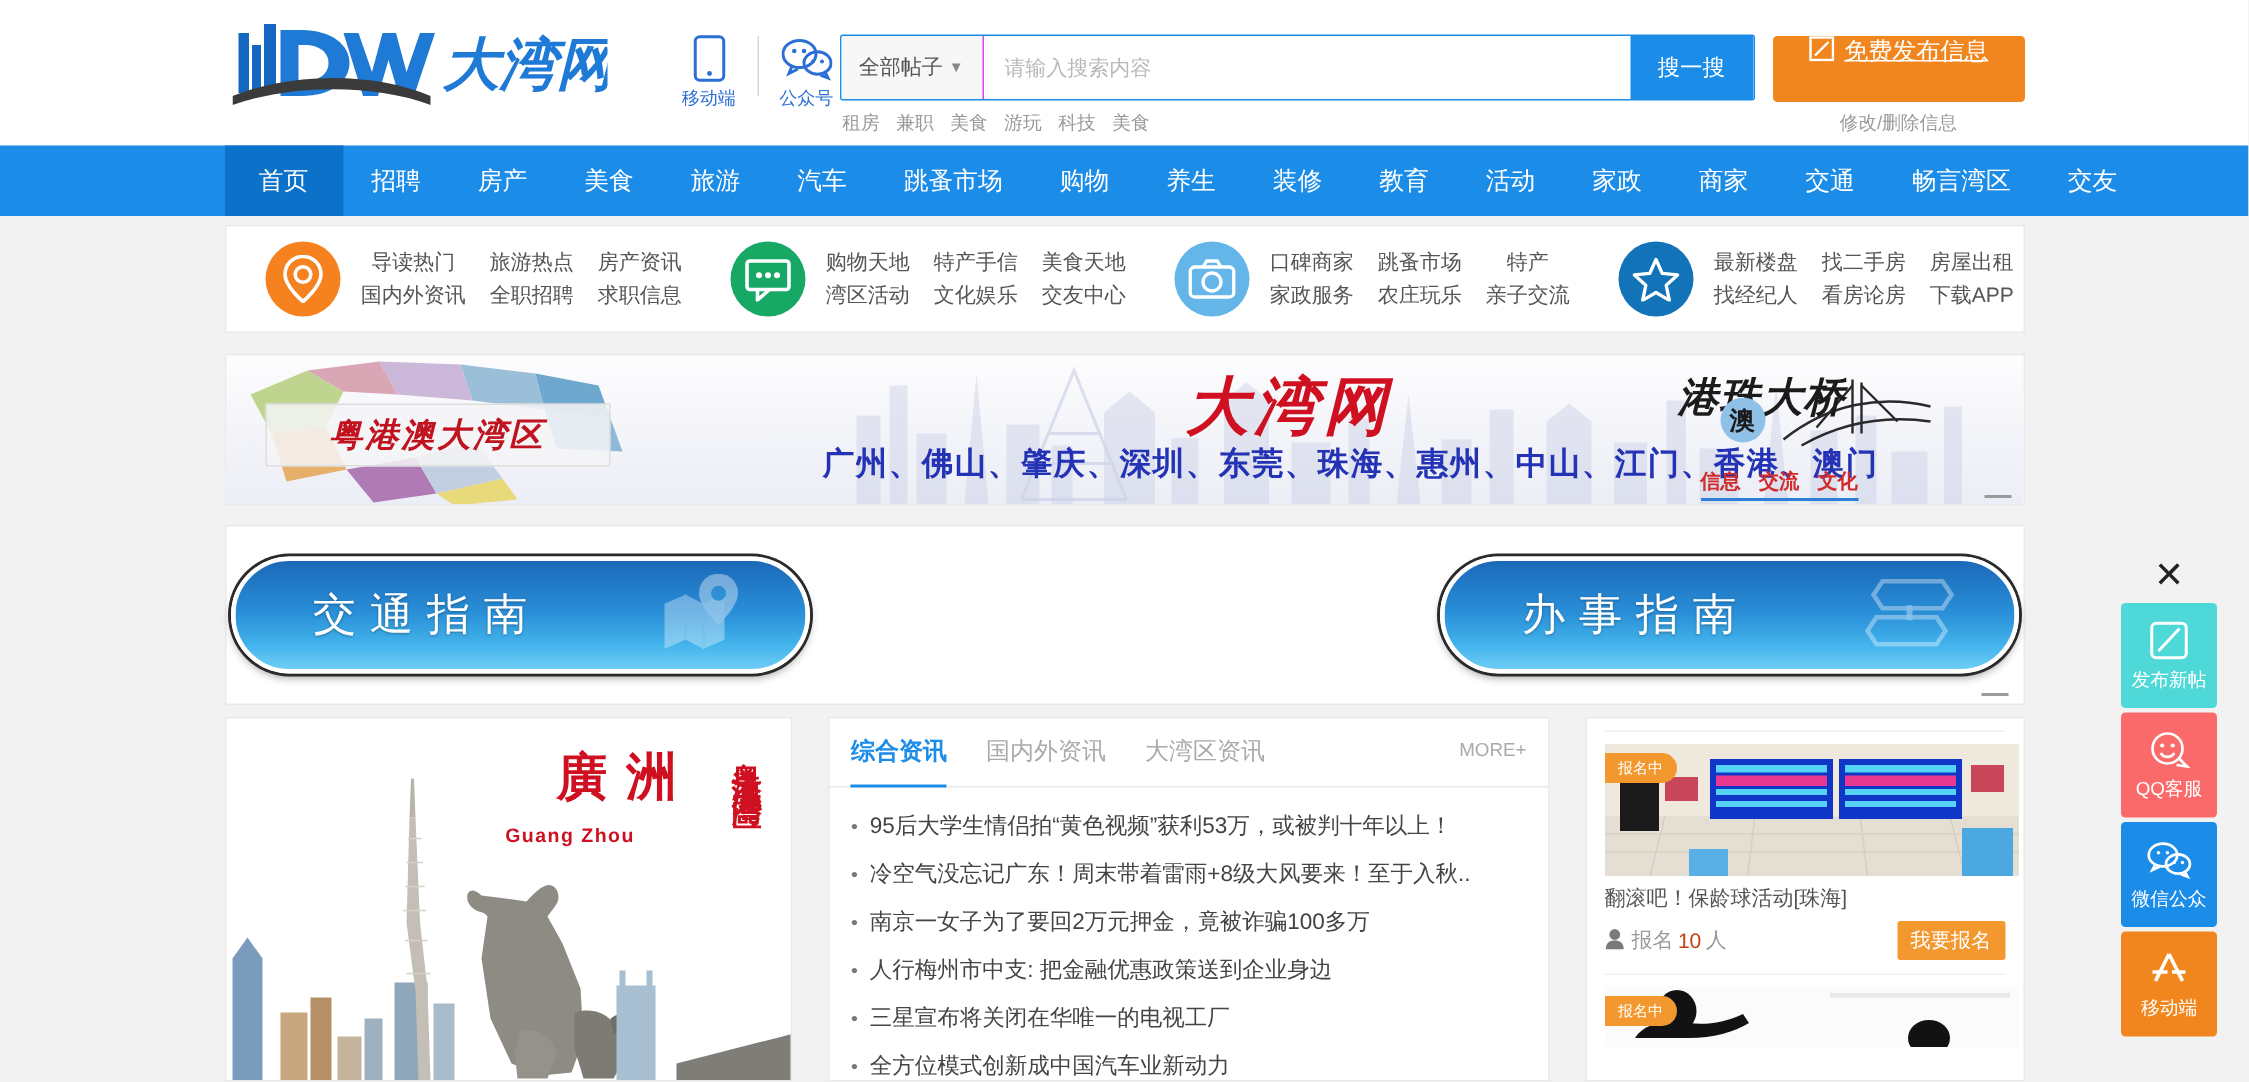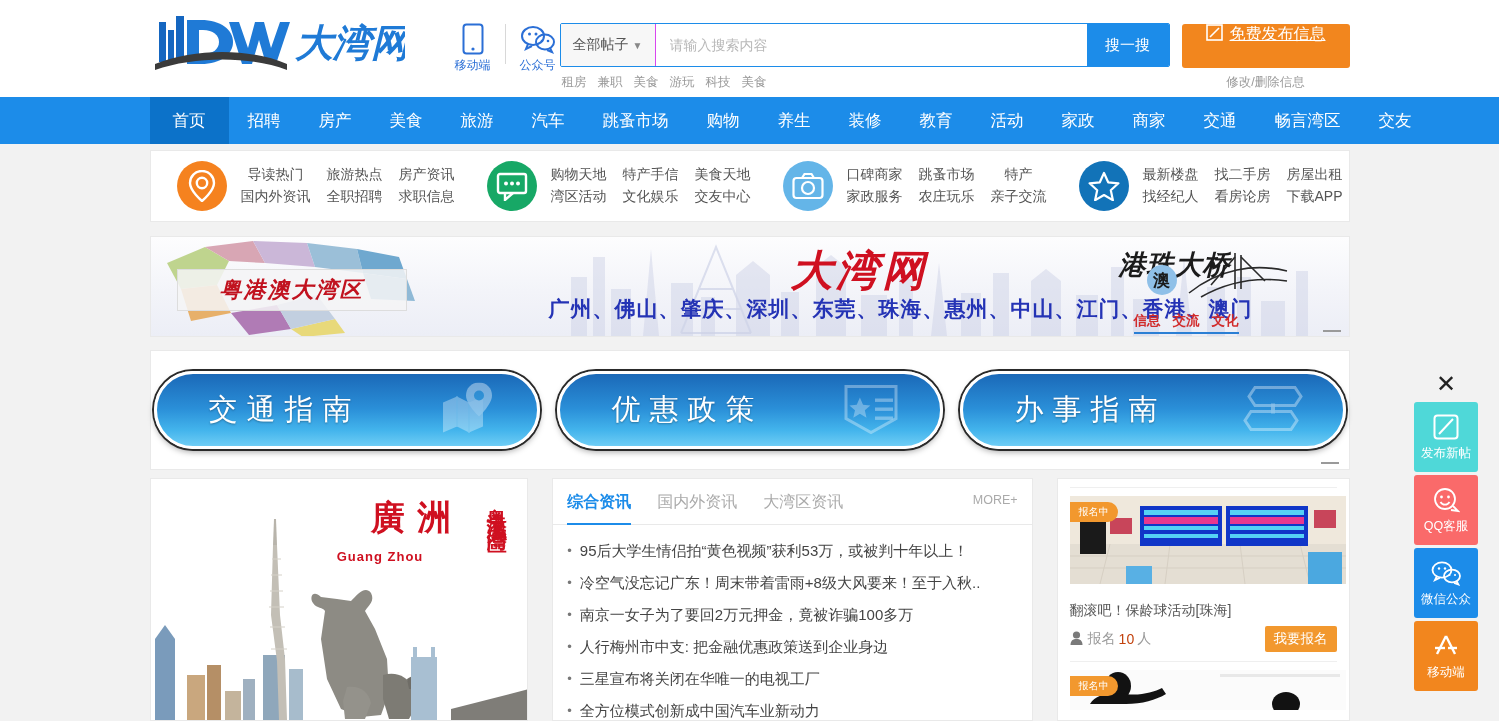--- a/index.html
+++ b/index.html
@@ -205,21 +205,21 @@
   .act-body { padding: 8px 12px 0 12px; }
   .act-sep { border-top: 1px solid #efefef; margin-bottom: 8px; }
   .act-thumb {
     position:relative; width: 276px; height: 88px; overflow:hidden;
     background: linear-gradient(170deg,#efe7da 0%,#e6ded2 50%,#f2eee8 100%);
   }
   .act-badge {
     position:absolute; left: 0; top: 6px; background:#f2982e; color:#fff;
     font-size: 10px; padding: 3px 9px; border-radius: 0 13px 13px 0;
   }
-  .act-title { margin-top: 18px; font-size: 14px; color:#555; cursor:pointer; }
+  .act-title { margin-top: 6px; font-size: 14px; color:#555; cursor:pointer; }
   .act-meta { margin-top: 6px; display:flex; align-items:center; }
   .act-meta .person { margin-right: 5px; }
   .act-meta .mlabel { color:#9a9a9a; font-size: 14px; }
   .act-meta .mnum { color:#c2410c; font-size: 14px; margin: 0 3px; }
   .act-signup {
     margin-left:auto; background:#f2982e; color:#fff; border:none; cursor:pointer;
     font-size: 13.5px; padding: 4px 9px; border-radius:2px;
     font-family:"Liberation Sans","DejaVu Sans",sans-serif;
   }
   .act-sep2 { border-top:1px solid #efefef; margin-top: 9px; }
@@ -531,32 +531,20 @@
       <span class="bb-icon">
         <svg width="58" height="52" viewBox="0 0 58 52">
           <path d="M4 20 L18 14 L30 20 L44 14 L44 44 L30 50 L18 44 L4 50 Z" fill="#ffffff" opacity="0.75"></path>
           <path d="M18 14 L18 44 M30 20 L30 50" stroke="#bfe4f8" stroke-width="2" fill="none"></path>
           <path d="M40 0 C32 0 27 6 27 13 C27 22 40 34 40 34 C40 34 53 22 53 13 C53 6 48 0 40 0 Z" fill="#ffffff" opacity="0.85"></path>
           <circle cx="40" cy="13" r="5" fill="#3da3e0"></circle>
         </svg>
       </span>
     </div>
     <div class="bigbtn">
-      <span class="bb-label">优惠政策</span>
-      <span class="bb-icon">
-        <svg width="58" height="52" viewBox="0 0 58 52">
-          <path d="M4 4 L54 4 L54 36 L29 50 L4 36 Z" fill="none" stroke="#ffffff" stroke-width="3" opacity="0.75"></path>
-          <path d="M18 20 l3 7 l7 .6 l-5.3 4.6 l1.6 7 l-6.3 -3.8 l-6.3 3.8 l1.6 -7 l-5.3 -4.6 l7 -.6 z" fill="#ffffff" opacity="0.7" transform="translate(-1,-6) scale(1.05)"></path>
-          <rect x="33" y="16" width="18" height="3.4" fill="#ffffff" opacity="0.75"></rect>
-          <rect x="33" y="25" width="18" height="3.4" fill="#ffffff" opacity="0.75"></rect>
-          <rect x="33" y="34" width="18" height="3.4" fill="#ffffff" opacity="0.75"></rect>
-        </svg>
-      </span>
-    </div>
-    <div class="bigbtn">
       <span class="bb-label">办事指南</span>
       <span class="bb-icon">
         <svg width="60" height="50" viewBox="0 0 60 50">
           <path d="M12 4 L52 4 L58 13 L52 22 L12 22 L6 13 Z" fill="none" stroke="#ffffff" stroke-width="3" opacity="0.8"></path>
           <path d="M48 28 L8 28 L2 37 L8 46 L48 46 L54 37 Z" fill="none" stroke="#ffffff" stroke-width="3" opacity="0.8"></path>
           <rect x="28" y="20" width="4" height="10" fill="#ffffff" opacity="0.8"></rect>
         </svg>
       </span>
     </div>
     <div class="bigbtn-dash"></div>

